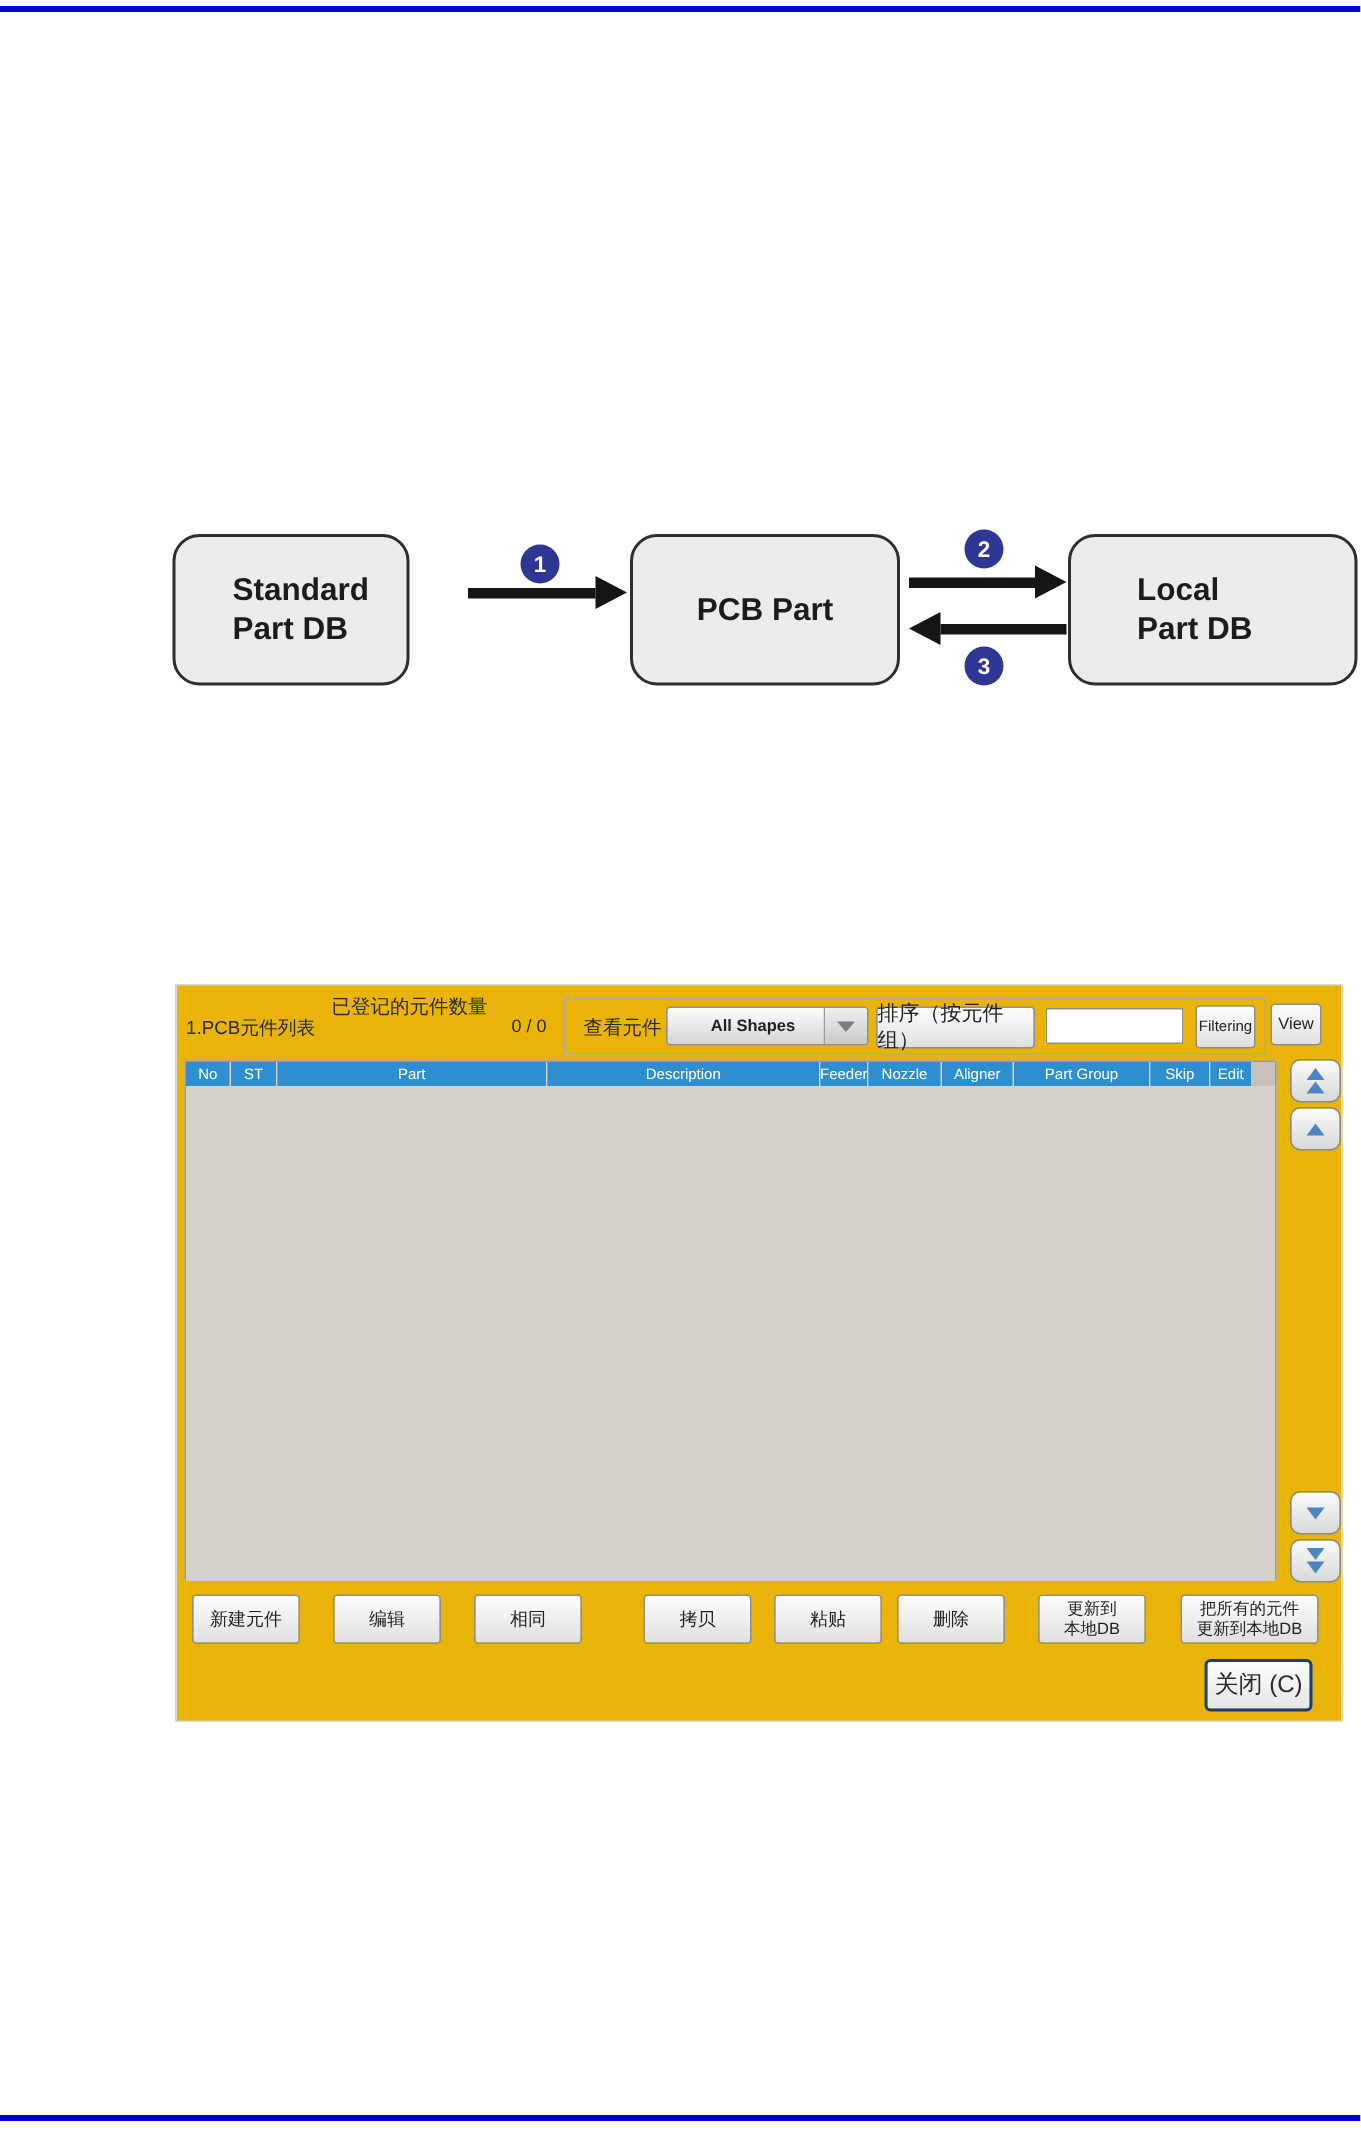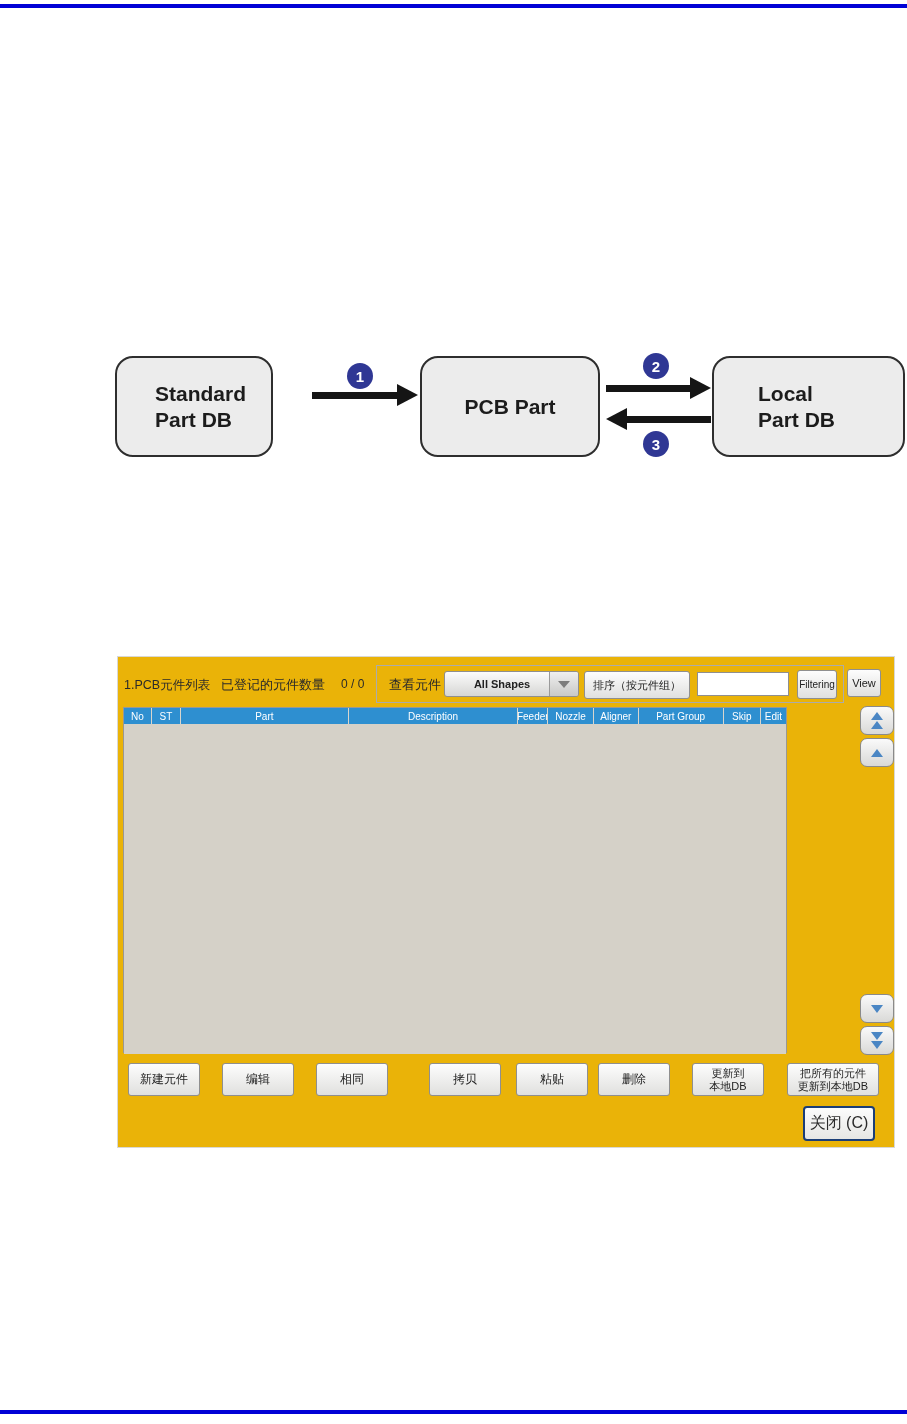--- a/index.html
+++ b/index.html
@@ -30,44 +30,44 @@
            color:#ffffff; font-weight:bold; font-size:15px; display:flex; align-items:center; justify-content:center; }
   .badge.n1 { left:347px; top:363px; }
   .badge.n2 { left:643px; top:353px; }
   .badge.n3 { left:643px; top:431px; }
 
   
   .dialog { position:absolute; left:117px; top:656px; width:778px; height:492px;
             background:#eab308; border:1px solid #d9d8d4; color:#2a2a2a; }
 
   .dlg-title { position:absolute; left:6px; top:20px; font-size:12.5px; }
-  .dlg-reg   { position:absolute; left:103px; top:19px; font-size:13px; }
+  .dlg-reg   { position:absolute; left:103px; top:5px; font-size:13px; }
   .dlg-count { position:absolute; left:223px; top:20px; font-size:12px; }
 
   .groupbox { position:absolute; left:258px; top:8px; width:468px; height:38px;
               border:1px solid #ababab; }
   .gb-label { position:absolute; left:12px; top:10px; font-size:13px; }
   .dropdown { position:absolute; left:67px; top:5px; width:135px; height:26px;
               background:linear-gradient(#fcfcfc,#d6d6d4); border:1px solid #8f8f8f; border-radius:3px;
               display:flex; align-items:center; cursor:default; }
   .dropdown .dd-text { flex:1; padding-left:10px; font-size:11px; font-weight:bold; color:#222;text-align:center; }
   .dropdown .dd-arrow { width:29px; align-self:stretch; border-left:1px solid #9a9a9a;
               background:linear-gradient(#efefef,#c9c9c7); display:flex; align-items:center; justify-content:center;
               border-radius:0 2px 2px 0; }
   .tri-down-gray { width:0; height:0; border-left:6px solid transparent; border-right:6px solid transparent; border-top:7px solid #7d7d7d; }
 
   .btn { background:linear-gradient(#fdfdfd,#e0e0de); border:1px solid #8f8f8f; border-radius:3px;
          color:#222; display:flex; align-items:center; justify-content:center; cursor:default; }
-  .sort-btn   { position:absolute; left:207px; top:5px; width:106px; height:28px; font-size:11px; }
+  .sort-btn   { position:absolute; left:207px; top:5px; width:106px; height:28px; font-size:14px; }
   .filter-input { position:absolute; left:320px; top:6px; width:92px; height:24px;
                   border:1px solid #8f8f8f; background:#ffffff; font-size:12px; padding:0 4px; }
   .filtering-btn { position:absolute; left:420px; top:4px; width:40px; height:29px; font-size:10px; }
   .view-btn { position:absolute; left:729px; top:12px; width:34px; height:28px; font-size:11px; }
 
-  .table { position:absolute; left:5px; top:50px; width:664px; height:346px;
+  .table { position:absolute; left:5px; top:50px; width:728px; height:346px;
            border:1px solid #9a9892; background:#d5d1c8; }
   .thead { display:flex; height:16px; background:#c6c3bb; }
   .th { background:#2e8fd0; color:#ffffff; font-size:10px; display:flex; align-items:center;
         justify-content:center; border-right:1px solid #d8d5cd; overflow:hidden; white-space:nowrap; }
   .th.c-no{width:30px;} .th.c-st{width:31px;} .th.c-part{width:180px;} .th.c-desc{width:182px;}
   .th.c-feeder{width:32px;} .th.c-nozzle{width:49px;} .th.c-aligner{width:48px;}
   .th.c-group{width:91px;} .th.c-skip{width:40px;} .th.c-edit{width:27px; border-right:none;}
   .tbody { height:330px; background:#d5d1c8; }
 
   .scrollbtn { position:absolute; left:742px; width:34px; height:29px;

